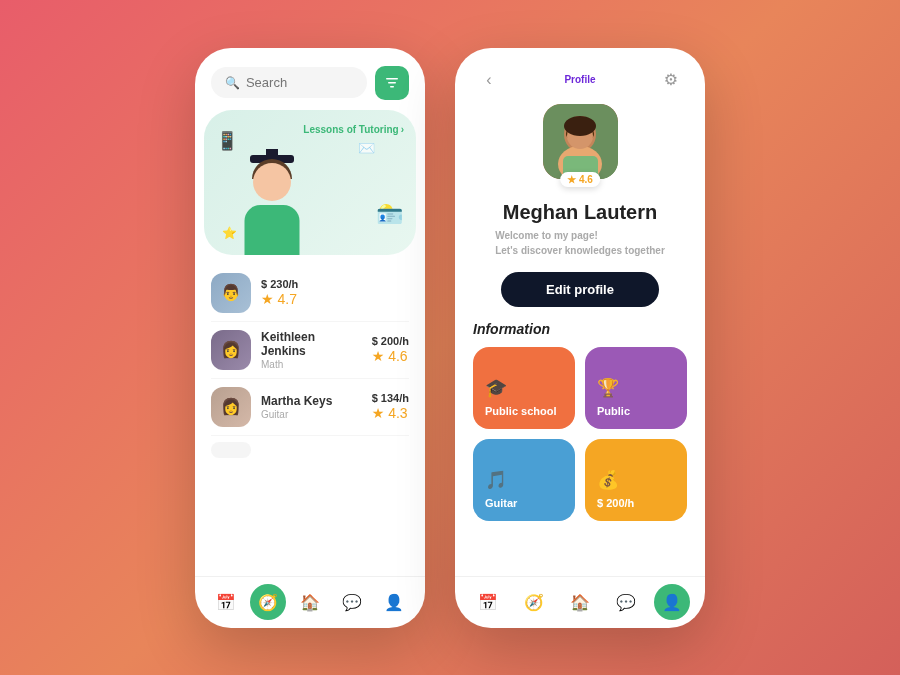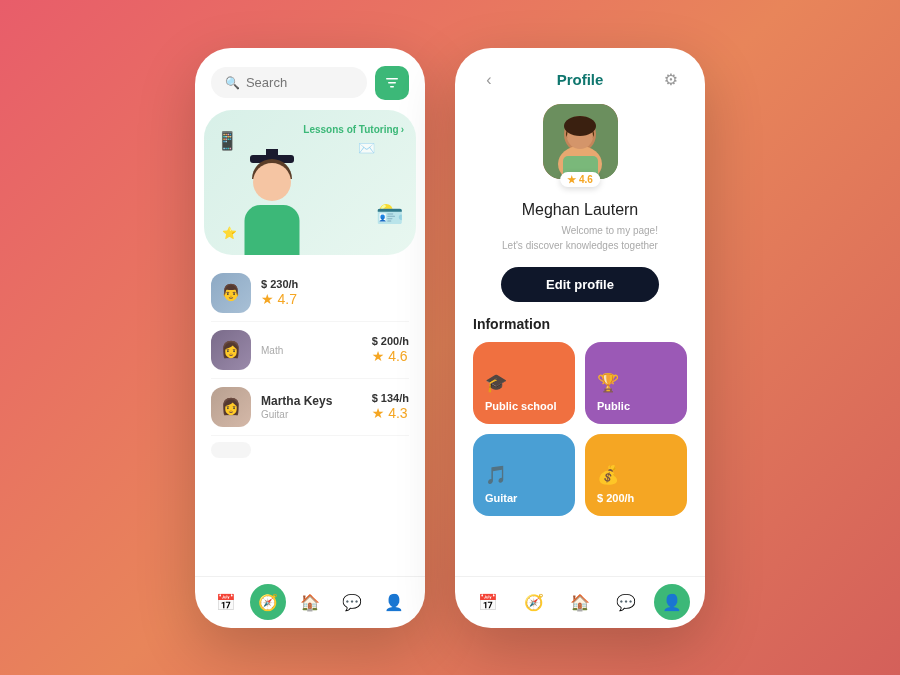--- a/index.html
+++ b/index.html
@@ -256,23 +256,23 @@
       height: 28px;
       display: flex;
       align-items: center;
       justify-content: center;
       cursor: pointer;
       color: #999;
       font-size: 16px;
     }
 
     .profile-title {
-      font-size: 15px;
+      font-size: 10px;
       font-weight: 600;
-      color: #0f766e;
+      color: #6d28d9;
     }
 
     .gear-btn {
       width: 28px;
       height: 28px;
       display: flex;
       align-items: center;
       justify-content: center;
       cursor: pointer;
       color: #999;
@@ -316,33 +316,34 @@
       font-weight: 600;
       color: #f5a623;
       box-shadow: 0 2px 6px rgba(0,0,0,0.15);
       white-space: nowrap;
       display: flex;
       align-items: center;
       gap: 2px;
     }
 
     .profile-name {
-      font-size: 16px;
-      font-weight: 400;
+      font-size: 20px;
+      font-weight: 700;
       color: #222;
       margin-top: 14px;
     }
 
     .profile-bio {
       font-size: 10px;
       color: #aaa;
-      text-align: right;
+      text-align: left;
       margin-top: 4px;
       padding: 0 30px;
       line-height: 1.5;
+      font-weight: bold;
     }
 
     .edit-btn {
       margin-top: 14px;
       background: #0f172a;
       color: #fff;
       border: none;
       border-radius: 22px;
       padding: 10px 45px;
       font-size: 13px;
@@ -353,20 +354,21 @@
     .info-section {
       width: 100%;
       padding: 14px 18px;
     }
 
     .info-title {
       font-size: 14px;
       font-weight: 700;
       color: #222;
       margin-bottom: 10px;
+      font-style: italic;
     }
 
     .info-grid {
       display: grid;
       grid-template-columns: 1fr 1fr;
       gap: 10px;
     }
 
     .info-card {
       border-radius: 16px;
@@ -453,20 +455,21 @@
       <div class="tutor-avatar avatar-gin">👨</div>
       <div class="tutor-rate">
         <div class="tutor-price">$ 230/h</div>
         <div class="tutor-rating">★ <span>4.7</span></div>
       </div>
     </div>
 
     <div class="tutor-item">
       <div class="tutor-avatar avatar-keithleen">👩</div>
       <div class="tutor-info">
+        <div class="tutor-name">Keithleen Jenkins</div>
         <div class="tutor-subject">Math</div>
       </div>
       <div class="tutor-rate">
         <div class="tutor-price">$ 200/h</div>
         <div class="tutor-rating">★ <span>4.6</span></div>
       </div>
     </div>
 
     <div class="tutor-item">
       <div class="tutor-avatar avatar-martha">👩</div>

